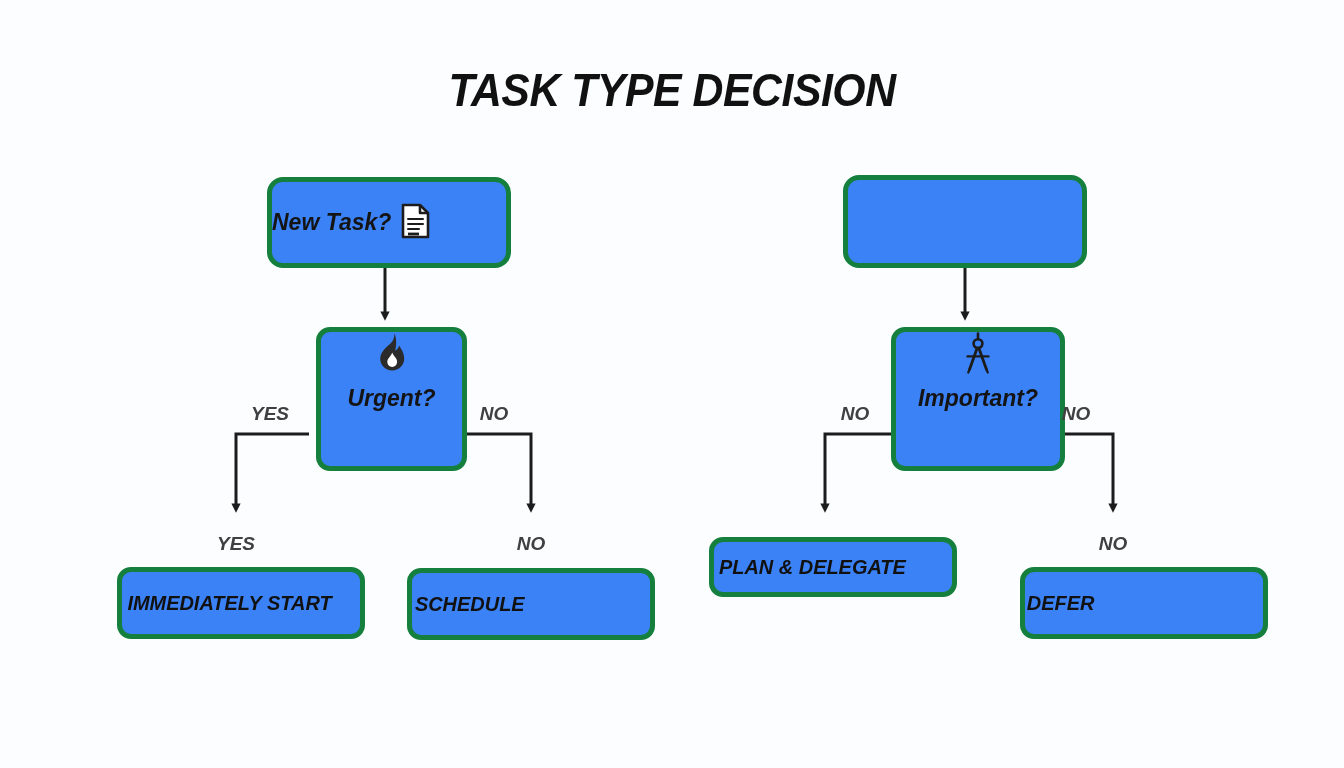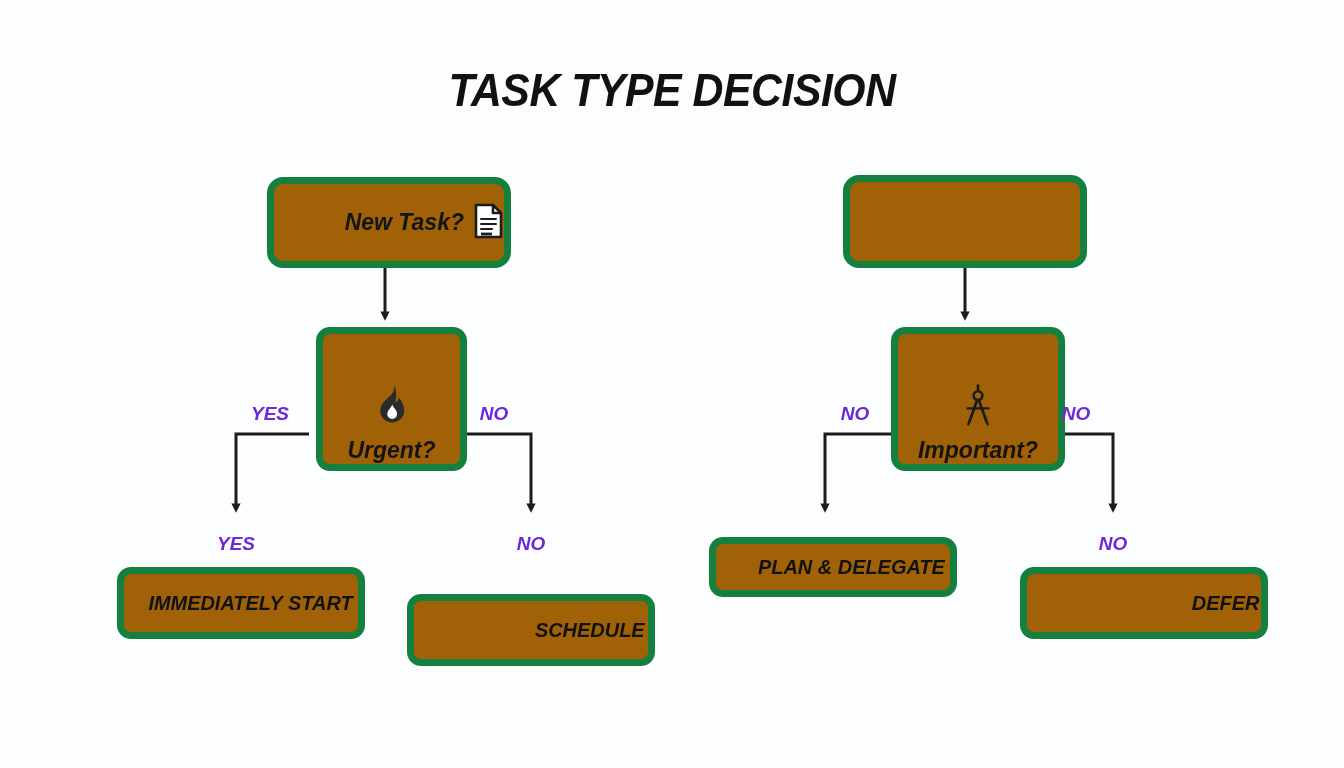--- a/index.html
+++ b/index.html
@@ -21,44 +21,44 @@
     letter-spacing:-0.5px;
     color:#111111;
     transform:scaleX(0.93);
     transform-origin:center top;
     white-space:nowrap;
   }
 
   .node-box{
     position:absolute;
     box-sizing:border-box;
-    background:#a16207;
-    border:7px solid #15803d;
+    background:#3b82f6;
+    border:5px solid #15803d;
     display:flex;
     align-items:center;
-    justify-content:flex-end;
+    justify-content:flex-start;
   }
   .box-top{border-radius:16px;}
   .box-decision{border-radius:14px;flex-direction:column;}
   .box-terminal{border-radius:14px;}
 
   .top-label{
     font-size:23px;font-weight:bold;color:#141414;white-space:nowrap;
   }
   .decision-label{
     font-size:23px;font-weight:bold;color:#141414;white-space:nowrap;
   }
   .terminal-label{
     font-size:21px;font-weight:bold;color:#111111;white-space:nowrap;
     transform:scaleX(0.95);
   }
 
   .edge-label{
     position:absolute;
-    font-size:19px;font-weight:bold;color:#6d28d9;
+    font-size:19px;font-weight:bold;color:#404040;
     white-space:nowrap;text-align:center;
     transform:translateX(-50%);
   }
 
   .icon-doc{margin-left:10px;display:block;}
   .icon-flame{display:block;margin-bottom:9px;}
   .icon-compass{display:block;margin-bottom:7px;}
   .row-inline{display:flex;align-items:center;justify-content:center;}
 </style>
 </head>
@@ -124,21 +124,21 @@
   </div>
 
   <div class="edge-label" style="left:270px;top:403px;">YES</div>
   <div class="edge-label" style="left:494px;top:403px;">NO</div>
   <div class="edge-label" style="left:236px;top:533px;">YES</div>
   <div class="edge-label" style="left:531px;top:533px;">NO</div>
 
   <div class="node-box box-terminal" style="left:117px;top:567px;width:248px;height:72px;">
     <span class="terminal-label">IMMEDIATELY START</span>
   </div>
-  <div class="node-box box-terminal" style="left:407px;top:594px;width:248px;height:72px;">
+  <div class="node-box box-terminal" style="left:407px;top:568px;width:248px;height:72px;">
     <span class="terminal-label">SCHEDULE</span>
   </div>
 
   <div class="node-box box-top" style="left:843px;top:175px;width:244px;height:93px;">
     <span class="top-label"></span>
   </div>
 
   <div class="node-box box-decision" style="left:891px;top:327px;width:174px;height:144px;">
     <span class="icon-compass">
       <svg width="36" height="42" viewBox="0 0 36 42" xmlns="http://www.w3.org/2000/svg">

